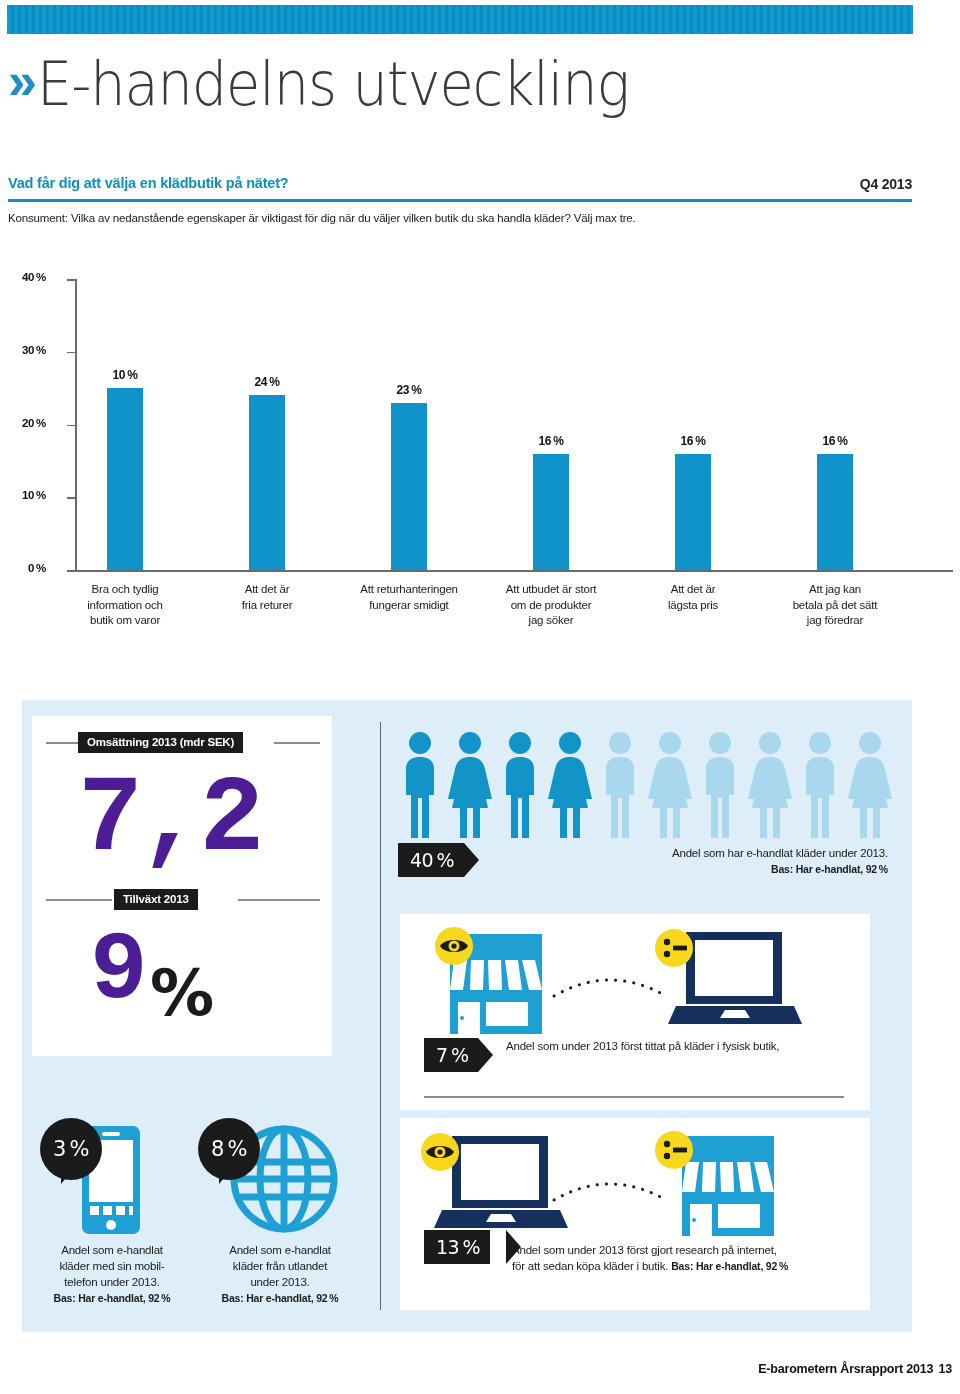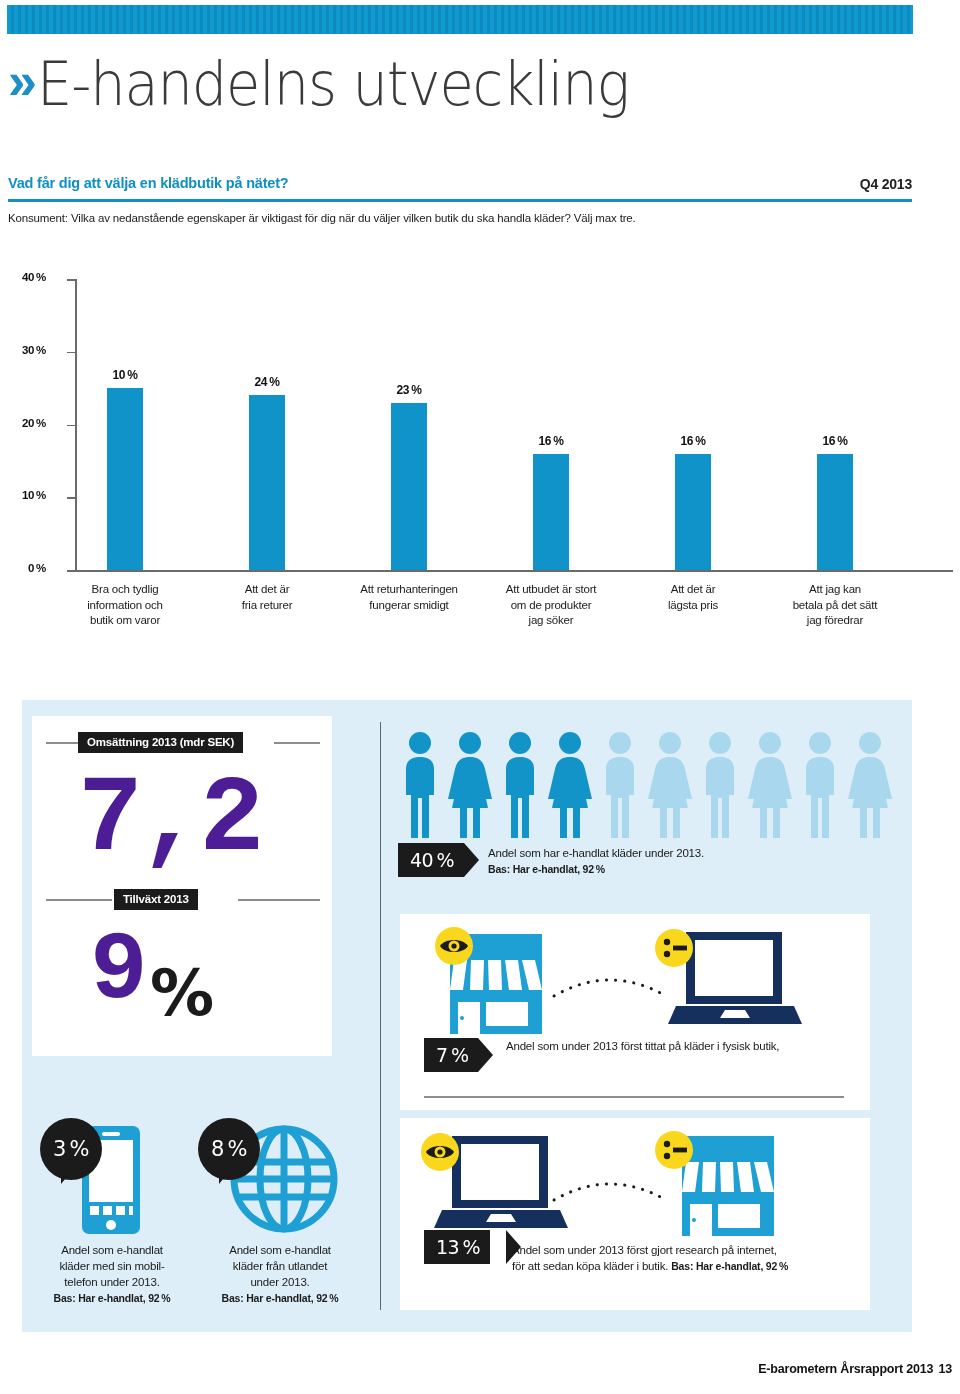--- a/index.html
+++ b/index.html
@@ -265,21 +265,21 @@
     <div class="person" style="left: 450px;"><svg width="44" height="108" viewBox="0 0 44 108">
         <circle cx="22" cy="13" r="11" fill="#a9d8ee"></circle>
         <path d="M22 27 c-9 0 -13 4 -15 12 l-7 30 h6 l3 -14 l-5 23 h8 v30 h7 v-30 h6 v30 h7 v-30 h8 l-5 -23 l3 14 h6 l-7 -30 c-2 -8 -6 -12 -15 -12 z" fill="#a9d8ee"></path>
       </svg></div>
   </div>
 
 <div class="callout" style="left:398px; top:843px;">
   <div class="callout-box">40 %</div>
   <div class="callout-arrow"></div>
 </div>
-<div class="callout-text" style="left:488px; top:845px; width:400px;">
+<div class="callout-text" style="left:488px; top:845px; width:400px;text-align:right;">
   <div>Andel som har e-handlat kläder under 2013.</div>
   <div class="base-bold">Bas: Har e-handlat, 92 %</div>
 </div>
 
 <div class="card-flow" id="card-flow-1">
   <div class="abs" style="left:36px; top:16px;">
     <svg width="120" height="110" viewBox="0 0 120 110">
       <rect x="14" y="4" width="92" height="24" fill="#1fa0d4"></rect>
       <rect x="14" y="70" width="92" height="34" fill="#1fa0d4"></rect>
       <rect x="14" y="28" width="92" height="44" fill="#1fa0d4"></rect>

